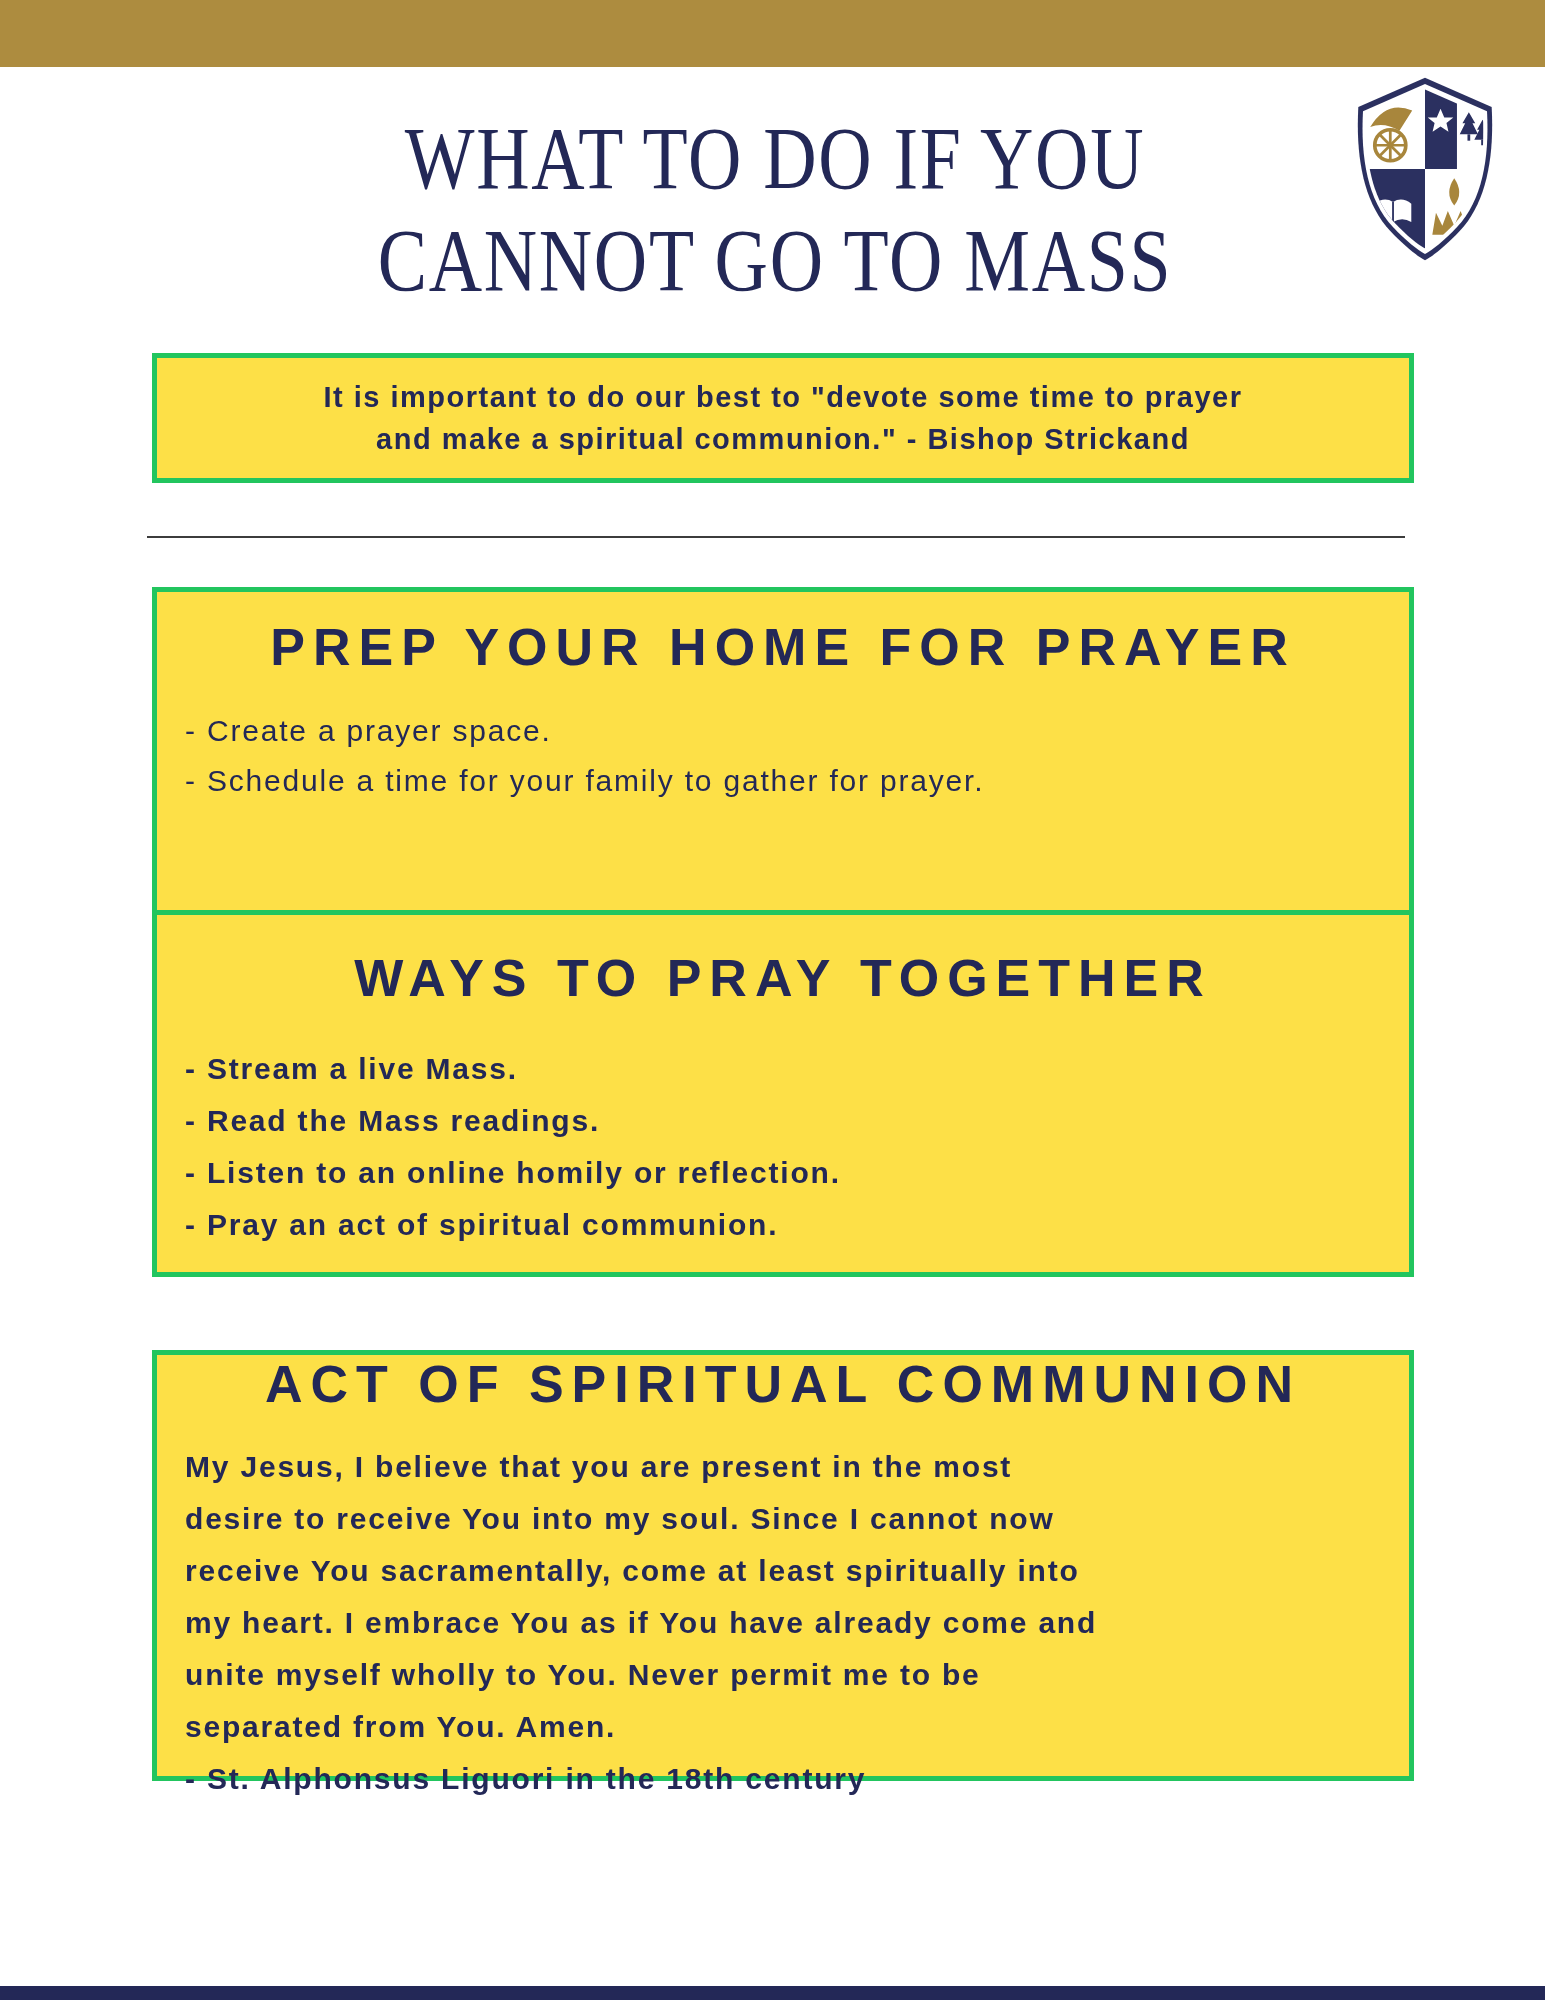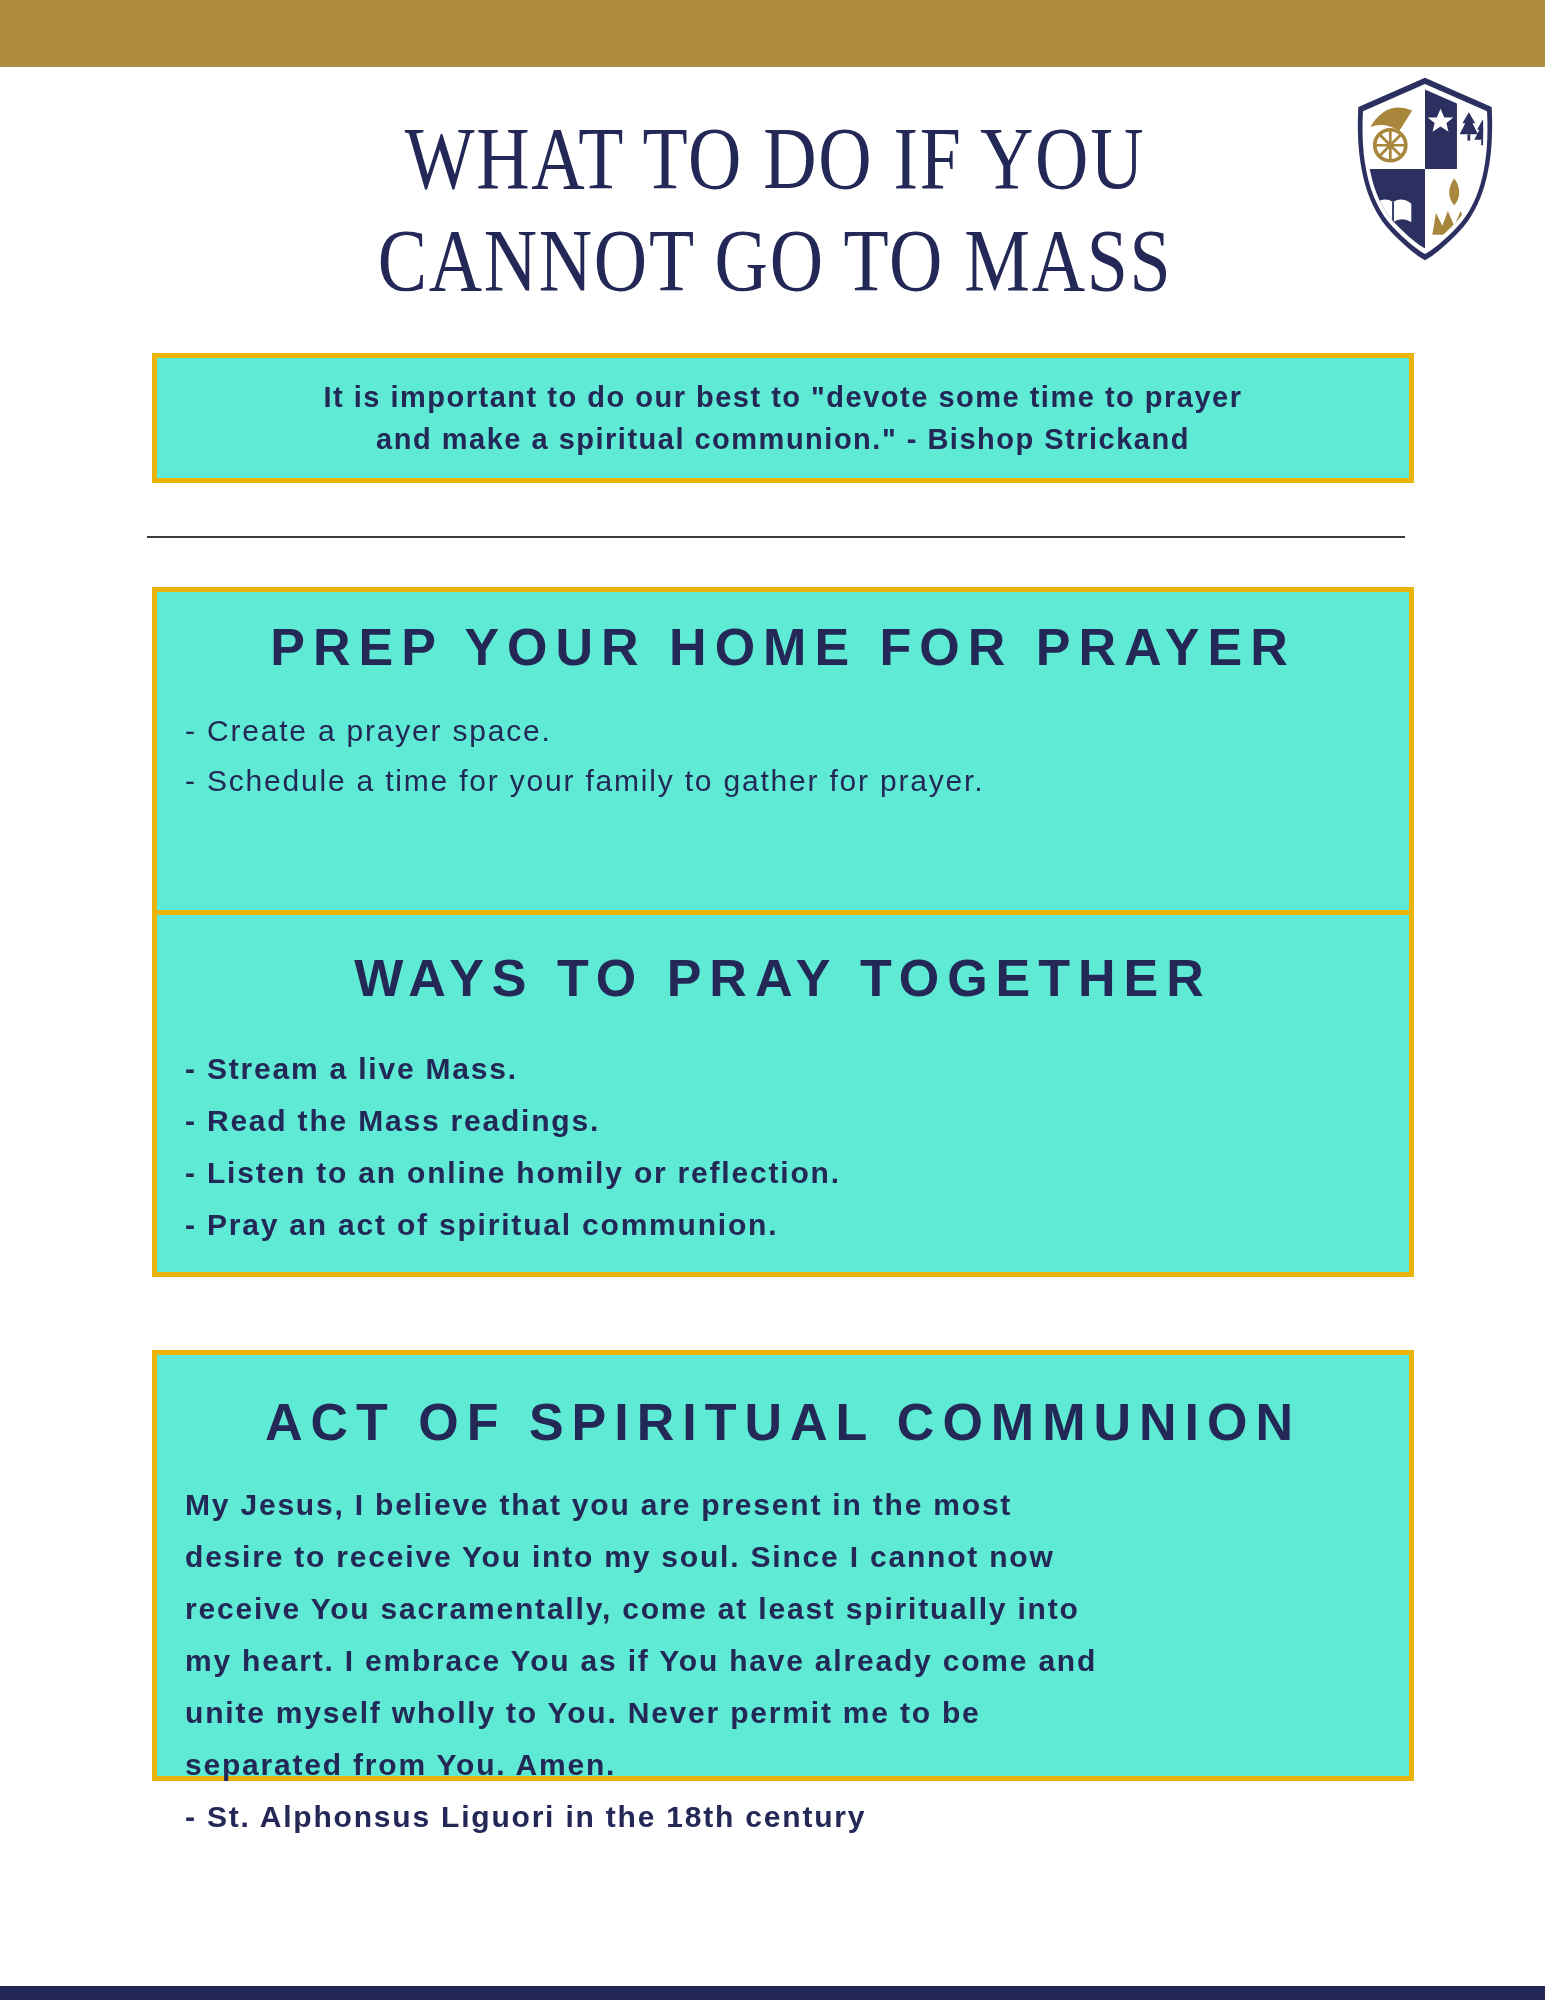--- a/index.html
+++ b/index.html
@@ -6,29 +6,29 @@
   .page{position:relative;width:1545px;height:2000px;background:#ffffff;overflow:hidden;
         font-family:"Liberation Sans",sans-serif;color:#232857;}
   .gold-bar{position:absolute;left:0;top:0;width:1545px;height:67px;background:#AD8C3F;}
   .footer-bar{position:absolute;left:0;top:1986px;width:1545px;height:14px;background:#232857;}
 
   .title{position:absolute;left:0;top:108px;width:1550px;text-align:center;
          font-family:"Liberation Serif",serif;font-weight:400;font-size:88px;line-height:102px;
          letter-spacing:2px;color:#232857;transform:scaleX(0.84);transform-origin:50% 0;}
   .crest{position:absolute;left:1333px;top:74px;width:184px;height:190px;}
 
-  .framed{position:absolute;left:152px;width:1262px;background:#5eead4;border:5px solid #eab308;box-sizing:border-box;}
+  .framed{position:absolute;left:152px;width:1262px;background:#fde047;border:5px solid #22c55e;box-sizing:border-box;}
   .quote-box{top:353px;height:130px;display:flex;align-items:center;justify-content:center;}
   .quote-text{width:100%;text-align:center;font-weight:bold;font-size:29px;line-height:42px;letter-spacing:1.5px;}
 
   .divider{position:absolute;left:147px;top:536px;width:1258px;height:2px;background:#3C3C3C;}
 
   .sec1{top:587px;height:328px;padding-top:26px;}
   .sec2{top:910px;height:367px;padding-top:34px;}
-  .sec3{top:1350px;height:431px;padding-top:38px;}
+  .sec3{top:1350px;height:431px;}
   .sec-heading{text-align:center;font-weight:bold;font-size:52px;line-height:58px;letter-spacing:8px;white-space:nowrap;}
   .sec1 .bullets{margin-top:30px;}
   .sec2 .bullets{margin-top:36px;}
   .bullets{list-style:none;margin:0;padding:0 0 0 28px;}
   .sec1 .bullets li{font-weight:normal;font-size:30px;line-height:50px;letter-spacing:1.8px;white-space:nowrap;}
   .sec2 .bullets li{font-weight:bold;font-size:30px;line-height:52px;letter-spacing:1.8px;white-space:nowrap;}
   .prayer{margin-top:28px;padding-left:28px;}
   .prayer div{font-weight:bold;font-size:30px;line-height:52px;letter-spacing:1.8px;white-space:nowrap;}
 </style>
 </head>

